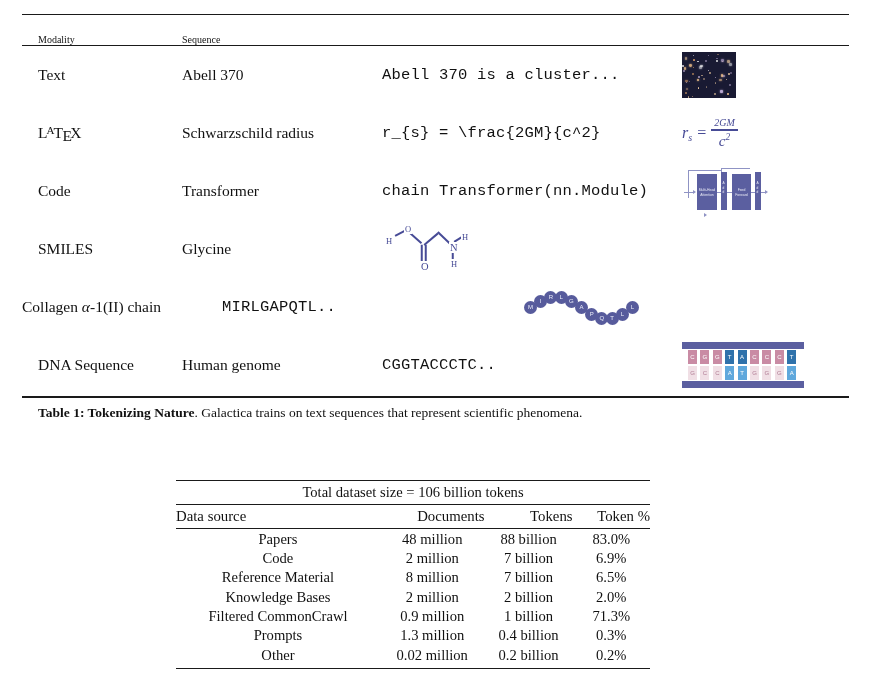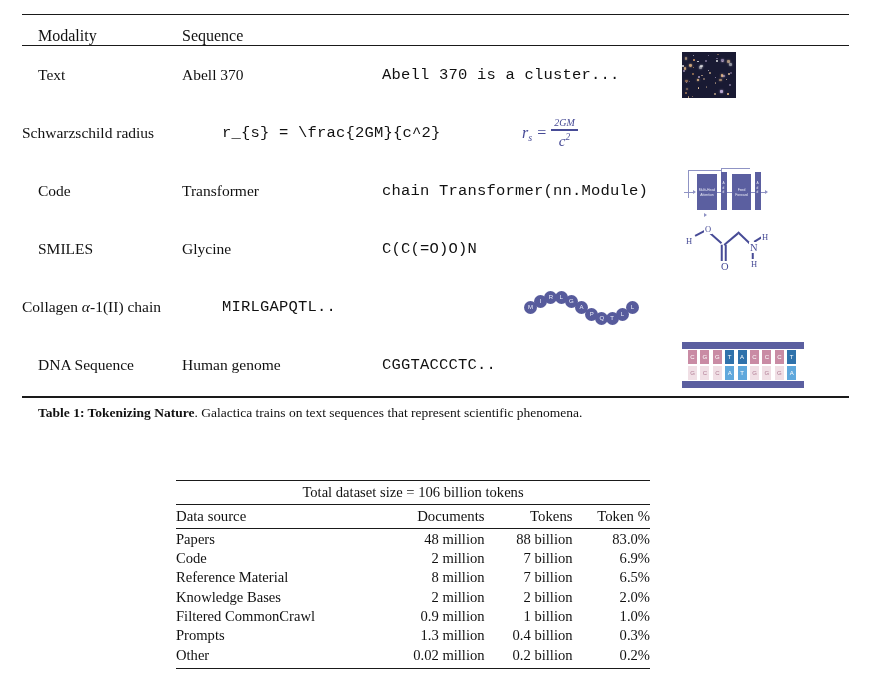--- a/index.html
+++ b/index.html
@@ -12,21 +12,21 @@
     overflow:hidden;
   }
   .page{position:relative;width:869px;height:680px;}
 
   
   .t1{position:absolute;left:22px;top:14px;width:827px;}
   .rule-thick{height:1.4px;background:#1a1a1a;width:100%;}
   .rule-thin{height:1.0px;background:#1a1a1a;width:100%;}
 
   .t1-head{display:flex;align-items:flex-end;height:27px;padding-top:3px;}
-  .t1-head .c{font-size:16px;}
+  .t1-head .c{font-size:10px;}
   .c-mod{width:160px;padding-left:16px;box-sizing:border-box;}
   .c-ent{width:200px;}
   .c-seq{width:300px;}
   .c-img{width:167px;}
 
   .t1-row{display:flex;align-items:center;height:58px;}
   .t1-row .c{font-size:15.5px;}
   .mono{font-family:"Liberation Mono","DejaVu Sans Mono",monospace;font-size:13.2px;letter-spacing:.2px;}
 
   
@@ -83,21 +83,21 @@
 
   
   .cap{position:absolute;font-size:13.5px;line-height:1.35;}
   .cap b{font-weight:bold;}
 
   
   .t2{position:absolute;left:176px;top:436px;width:474px;margin-top:44px;}
   .t2 table{border-collapse:collapse;width:100%;font-size:14.6px;}
   .t2 .total td{text-align:center;padding:3px 0 3px 0;font-size:14.6px;}
   .t2 th{font-weight:normal;padding:3px 0 3px 0;font-size:14.8px;}
-  .t2 td{padding:1.2px 0;}
+  .t2 td{padding:1.2px 0;text-align:center;}
   .th-src{text-align:left;padding-left:10px;}
   .th-num{text-align:right;}
   .th-pct{text-align:right;padding-right:12px;}
   .td-src{text-align:left;padding-left:10px;}
   .td-num{text-align:right;}
   .td-pct{text-align:right;padding-right:12px;}
   .t2 .r-thick td{padding:0;}
   .t2 .r-thick div{height:1.4px;background:#1a1a1a;}
   .t2 .r-thin td{padding:0;}
   .t2 .r-thin div{height:1.0px;background:#1a1a1a;}
@@ -171,20 +171,23 @@
             <div class="star" style="width: 1.10553px; height: 1.10553px; left: 11.0531px; top: 14.2305px; background: rgb(232, 168, 104); opacity: 0.73;"></div>
             <div class="star" style="width: 2.7605px; height: 2.7605px; left: 36.9196px; top: 26.2674px; background: rgb(240, 192, 138); opacity: 0.61; box-shadow: rgb(240, 192, 138) 0px 0px 2px;"></div>
             <div class="star" style="width: 2.38673px; height: 2.38673px; left: 39.0475px; top: 21.9065px; background: rgb(240, 192, 138); opacity: 0.85; box-shadow: rgb(240, 192, 138) 0px 0px 2px;"></div>
             <div class="star" style="width: 2.28739px; height: 2.28739px; left: 3.08647px; top: 4.97374px; background: rgb(255, 217, 168); opacity: 0.57; box-shadow: rgb(255, 217, 168) 0px 0px 2px;"></div>
             <div class="star" style="width: 1.32077px; height: 1.32077px; left: 33.1381px; top: 24.5006px; background: rgb(201, 182, 224); opacity: 0.75;"></div>
           </div>
       </div>
     </div>
 
     <div class="t1-row">
+      <div class="c c-mod">
+        <span class="latex">L<span class="a">A</span><span class="t">T</span><span class="e">E</span><span class="x">X</span></span>
+      </div>
       <div class="c c-ent">Schwarzschild radius</div>
       <div class="c c-seq mono">r_{s} = \frac{2GM}{c^2}</div>
       <div class="c c-img thumb">
         <div class="formula">
           <span class="rs"><span>r</span><span class="sub">s</span></span>
           <span>=</span>
           <span class="frac">
             <span class="num">2GM</span>
             <span class="bar"></span>
             <span class="den"><span>c</span><span class="sup">2</span></span>
@@ -221,21 +224,20 @@
           <div class="ln" style="left:45px;top:26px;width:5px;height:1px;"></div>
           <div class="ln" style="left:69px;top:26px;width:4px;height:1px;"></div>
           <div class="arw" style="left:22px;top:47px;"></div>
         </div>
       </div>
     </div>
 
     <div class="t1-row">
       <div class="c c-mod">SMILES</div>
       <div class="c c-ent">Glycine</div>
-      <div class="c c-seq mono">C(C(=O)O)N</div>
       <div class="c c-img thumb">
         <div class="gly">
 
           <div class="bond" style="left:13px;top:12px;width:13px;transform:rotate(-28deg);"></div>
 
           <div class="bond" style="left:27px;top:8px;width:17px;transform:rotate(42deg);"></div>
 
           <div class="bond" style="left:40px;top:21px;width:21px;transform:rotate(90deg);"></div>
           <div class="bond" style="left:44px;top:21px;width:21px;transform:rotate(90deg);"></div>
 
@@ -381,21 +383,21 @@
           <tr>
             <td class="td-src">Knowledge Bases</td>
             <td class="td-num">2 million</td>
             <td class="td-num">2 billion</td>
             <td class="td-pct">2.0%</td>
           </tr>
           <tr>
             <td class="td-src">Filtered CommonCrawl</td>
             <td class="td-num">0.9 million</td>
             <td class="td-num">1 billion</td>
-            <td class="td-pct">1.0%</td>
+            <td class="td-pct">71.3%</td>
           </tr>
           <tr>
             <td class="td-src">Prompts</td>
             <td class="td-num">1.3 million</td>
             <td class="td-num">0.4 billion</td>
             <td class="td-pct">0.3%</td>
           </tr>
           <tr>
             <td class="td-src">Other</td>
             <td class="td-num">0.02 million</td>

